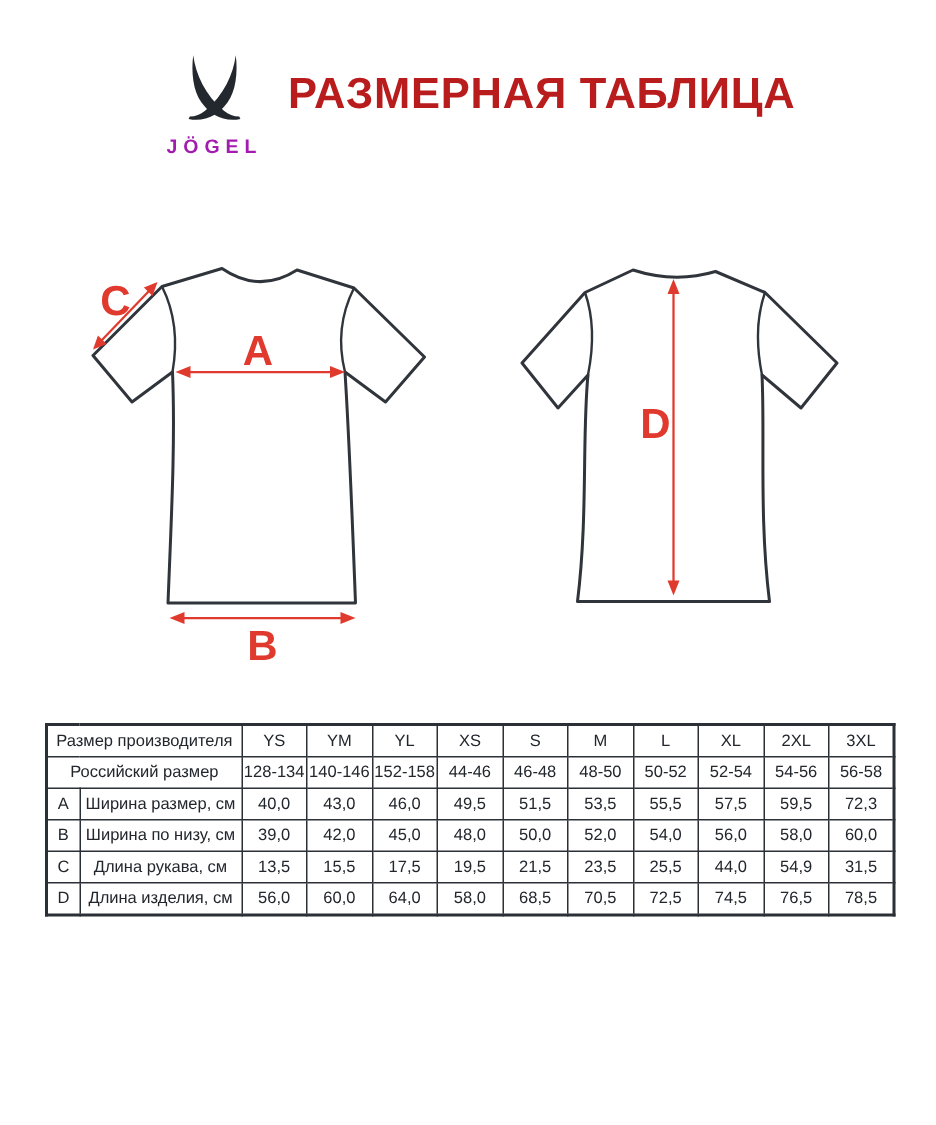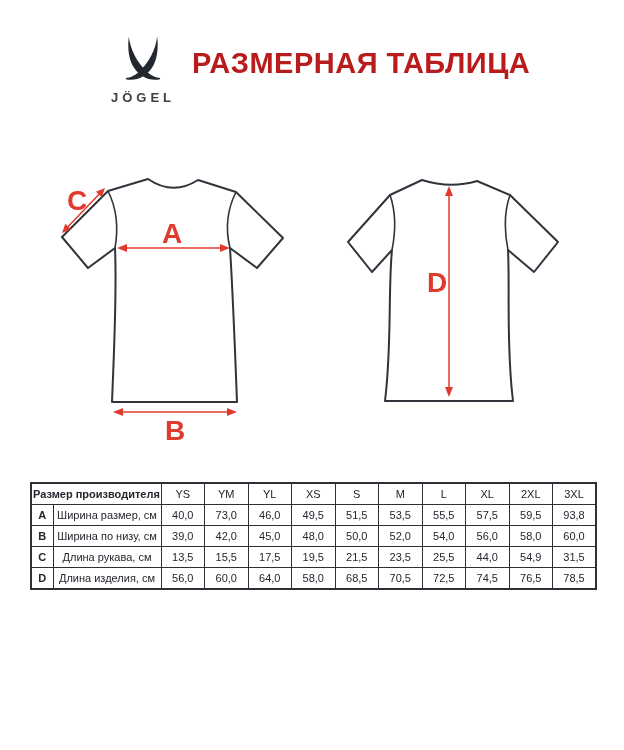--- a/index.html
+++ b/index.html
@@ -6,21 +6,21 @@
   .page {
     position:relative; width:624px; height:750px; background:#ffffff;
     font-family:"Liberation Sans", sans-serif; color:#22262d; overflow:hidden;
   }
   .abs { position:absolute; }
 
   
   .logo-mark { left:110px; top:36px; width:66px; height:52px; }
   .brand-text {
     left:96px; top:90px; width:94px; text-align:center;
-    font-size:13px; font-weight:bold; letter-spacing:4px; color:#404040;
+    font-size:13px; font-weight:bold; letter-spacing:4px; color:#a21caf;
   }
   .page-title {
     left:192px; top:47px; width:420px;
     font-size:29px; font-weight:bold; letter-spacing:0.5px; color:#b91c1c;
     white-space:nowrap;
   }
 
   
   .front-shirt { left:40px; top:165px; }
   .back-shirt  { left:335px; top:165px; }
@@ -37,21 +37,21 @@
   .size-table-wrap { left:30px; top:482px; width:565px; }
   table.size-table {
     border-collapse:collapse; table-layout:fixed; width:565px;
     border:2px solid #2b2f36;
     font-size:11px; color:#22262d;
   }
   table.size-table td {
     border:1.5px solid #2b2f36; height:20px; padding:0 1px;
     text-align:center; vertical-align:middle; overflow:hidden; white-space:nowrap;
   }
-  .b { font-weight:bold;margin-left:32px; }
+  .b { font-weight:normal;margin-left:32px; }
 </style>
 </head>
 <body>
 
 <div class="page">
 
   <svg class="abs logo-mark" viewBox="0 0 84 64" aria-hidden="true">
     <path fill="#23272e" d="M 24 0 C 26 16 34 34 50 47 C 54 50 58 52 63 52 L 64 54 C 50 57 38 50 31 40 C 24 31 22 14 24 0 Z"></path>
     <path fill="#23272e" d="M 60 0 C 58 16 50 34 34 47 C 30 50 26 52 21 52 L 20 54 C 34 57 46 50 53 40 C 60 31 62 14 60 0 Z"></path>
   </svg>
@@ -124,32 +124,45 @@
           <td>YL</td>
           <td>XS</td>
           <td>S</td>
           <td>M</td>
           <td>L</td>
           <td>XL</td>
           <td>2XL</td>
           <td>3XL</td>
         </tr>
         <tr>
+          <td colspan="2" class="b">Российский размер</td>
+          <td>128-134</td>
+          <td>140-146</td>
+          <td>152-158</td>
+          <td>44-46</td>
+          <td>46-48</td>
+          <td>48-50</td>
+          <td>50-52</td>
+          <td>52-54</td>
+          <td>54-56</td>
+          <td>56-58</td>
+        </tr>
+        <tr>
           <td class="b">A</td>
           <td>Ширина размер, см</td>
           <td>40,0</td>
-          <td>73,0</td>
+          <td>43,0</td>
           <td>46,0</td>
           <td>49,5</td>
           <td>51,5</td>
           <td>53,5</td>
           <td>55,5</td>
           <td>57,5</td>
           <td>59,5</td>
-          <td>93,8</td>
+          <td>72,3</td>
         </tr>
         <tr>
           <td class="b">B</td>
           <td>Ширина по низу, см</td>
           <td>39,0</td>
           <td>42,0</td>
           <td>45,0</td>
           <td>48,0</td>
           <td>50,0</td>
           <td>52,0</td>

